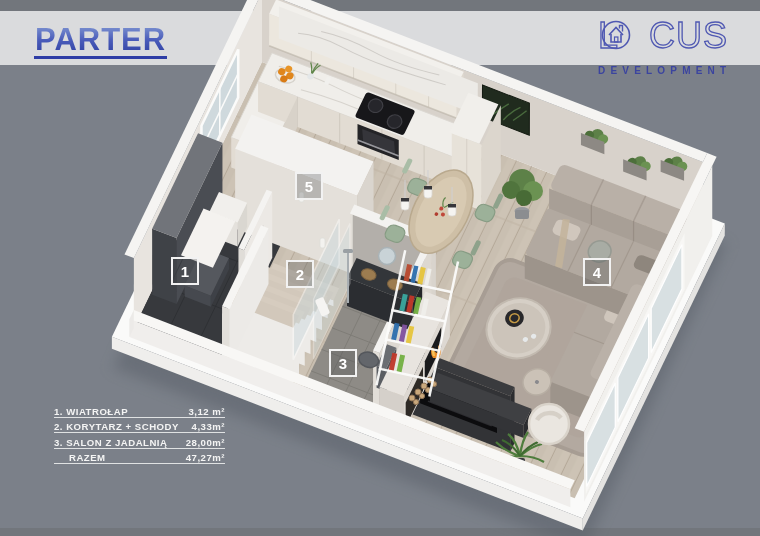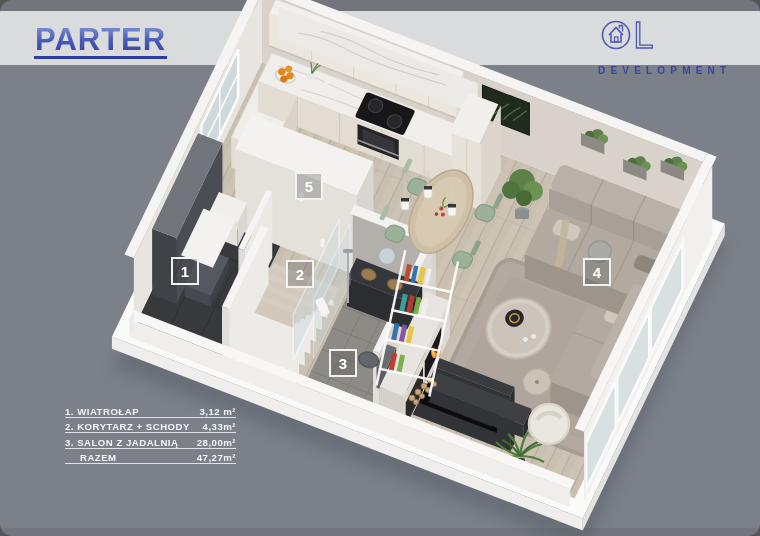--- a/index.html
+++ b/index.html
@@ -1,30 +1,30 @@
 <!DOCTYPE html>
 <html><head>
 <meta charset="utf-8">
 <style>
   html,body{margin:0;padding:0;background:#555;}
   .stage{position:relative;width:760px;height:536px;background:#7b8089;overflow:hidden;
-         font-family:"Liberation Sans",sans-serif;border-radius:13px;}
+         font-family:"Liberation Sans",sans-serif;}
   .strip-top{position:absolute;left:0;top:0;width:760px;height:11px;background:#72767c;}
   .strip-bottom{position:absolute;left:0;top:528px;width:760px;height:8px;background:#72767c;}
   .band{position:absolute;left:0;top:11px;width:760px;height:54px;background:#dadbdd;}
   .title{position:absolute;left:35px;top:22px;font-size:31px;font-weight:bold;letter-spacing:1px;
          background:linear-gradient(180deg,#8aa0d6 0%,#4a5cba 50%,#293a9e 100%);
          -webkit-background-clip:text;background-clip:text;color:transparent;}
   .title-underline{position:absolute;left:34px;top:56px;width:133px;height:3px;background:#2e3da5;}
   .logo{position:absolute;left:598px;top:16px;width:130px;text-align:center;}
   .logo-row{display:flex;align-items:center;justify-content:center;height:40px;}
   .logo-letter{font-size:36px;font-weight:400;color:transparent;-webkit-text-stroke:1.3px #4f58b2;
                letter-spacing:1px;line-height:38px;}
   .logo-sub{margin-top:9px;font-size:10px;font-weight:bold;letter-spacing:5.2px;color:#3b449f;}
-  .legend{position:absolute;left:65px;top:402px;width:171px;color:#f4f4f4;}
+  .legend{position:absolute;left:54px;top:402px;width:171px;color:#f4f4f4;}
   .legend-row{display:flex;justify-content:space-between;align-items:flex-end;
               border-bottom:1.2px solid rgba(250,250,250,0.8);height:14.6px;
               font-size:9.6px;font-weight:bold;letter-spacing:0.5px;}
   .legend-row .lab{white-space:nowrap;}
   .legend-row .val{white-space:nowrap;margin-top:8px;}
   .legend-row.total .lab{padding-left:15px;}
   svg{position:absolute;left:0;top:0;}
   svg text{font-family:"Liberation Sans",sans-serif;}
 </style>
 </head>
@@ -43,20 +43,21 @@
       <span class="logo-letter">L</span>
       <span style="display:inline-block;width:36px;height:36px;margin:0 1px;">
         <svg width="36" height="36">
           <circle cx="18" cy="19" r="13.5" fill="none" stroke="#4f58b2" stroke-width="1.6"></circle>
           <path d="M11,19 L18,11.5 L25,19" fill="none" stroke="#4f58b2" stroke-width="1.6"></path>
           <path d="M13,18 L13,26 L23,26 L23,18" fill="none" stroke="#4f58b2" stroke-width="1.6"></path>
           <path d="M21.5,12.5 L21.5,9.5 L24.5,9.5 L24.5,15.5" fill="none" stroke="#4f58b2" stroke-width="1.4"></path>
           <rect x="16.5" y="21" width="3.4" height="5" fill="none" stroke="#4f58b2" stroke-width="1.2"></rect>
         </svg>
       </span>
+      <span class="logo-letter">CUS</span>
     </div>
     <div class="logo-sub">DEVELOPMENT</div>
   </div>
 
   <svg width="760" height="536" viewBox="0 0 760 536">
     <defs>
       <pattern id="wood" width="16" height="90" patternUnits="userSpaceOnUse">
         <rect width="16" height="90" fill="#cdc3b5"></rect>
         <rect width="7" height="90" fill="#c6bbac" opacity="0.55"></rect>
         <line x1="15.5" y1="0" x2="15.5" y2="90" stroke="#b5a999" stroke-width="1"></line>

